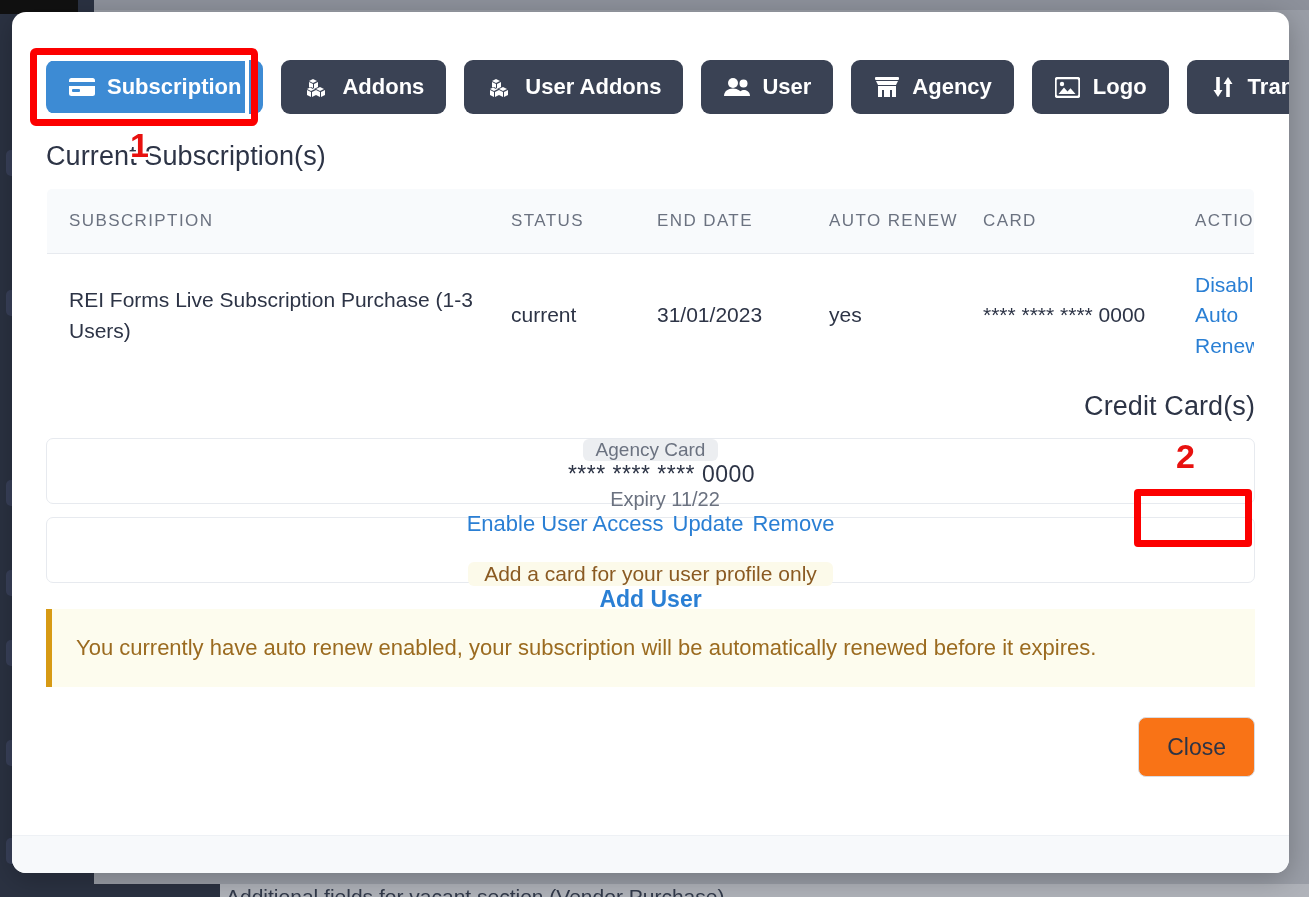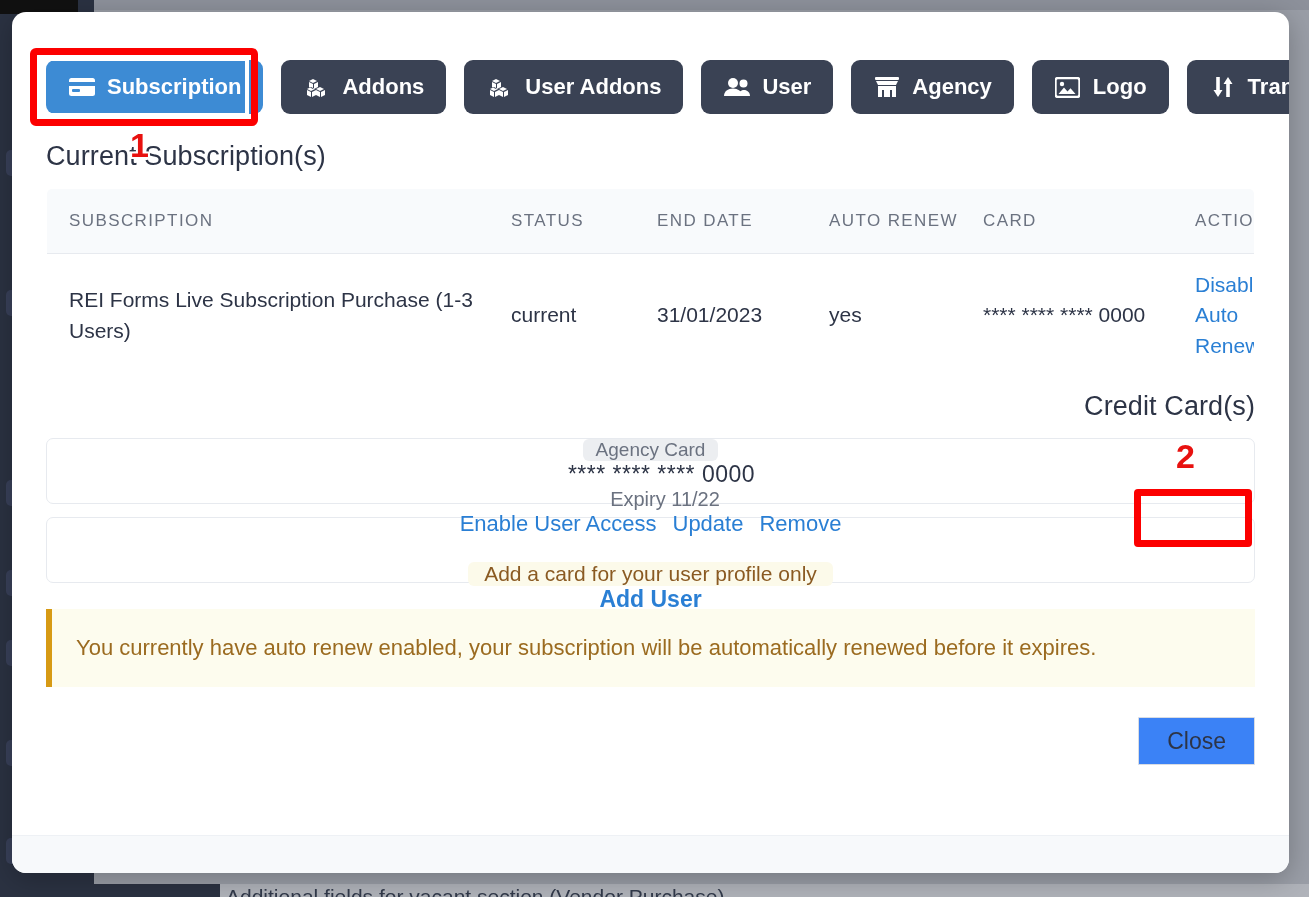--- a/index.html
+++ b/index.html
@@ -272,21 +272,21 @@
   }
   .card-expiry {
     margin-left: 29px;
     color: #6b7280;
     font-size: 20px;
   }
   .row-spacer { flex: 1 1 auto; }
   .card-actions {
     display: flex;
     align-items: center;
-    gap: 16px;
+    gap: 9px;
   }
   .card-actions a {
     color: #2a7fd4;
     text-decoration: none;
     font-size: 22px;
     white-space: nowrap;
   }
   .note-pill {
     display: inline-flex;
     align-items: center;
@@ -317,25 +317,25 @@
   }
 
   
   .footer-actions {
     display: flex;
     justify-content: flex-end;
     padding-top: 30px;
   }
   .btn-close {
     min-width: 110px;
-    height: 48px;
+    height: 60px;
     padding: 0 28px;
     border: 1px solid #d8dce3;
-    border-radius: 1px;
-    background: #3b82f6;
+    border-radius: 8px;
+    background: #f97316;
     color: #2d3446;
     font-family: "Liberation Sans", sans-serif;
     font-size: 23px;
     cursor: pointer;
   }
 </style>
 </head>
 <body>
 
 <div id="page-root">

